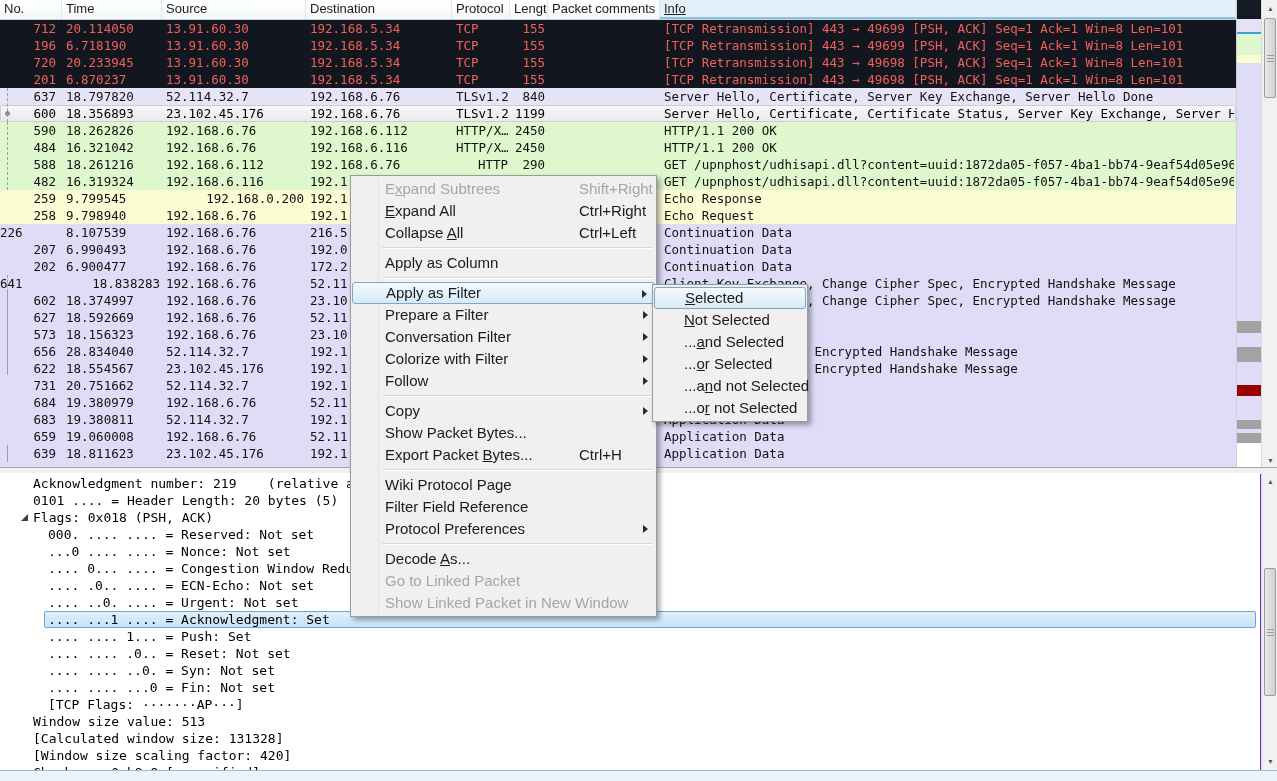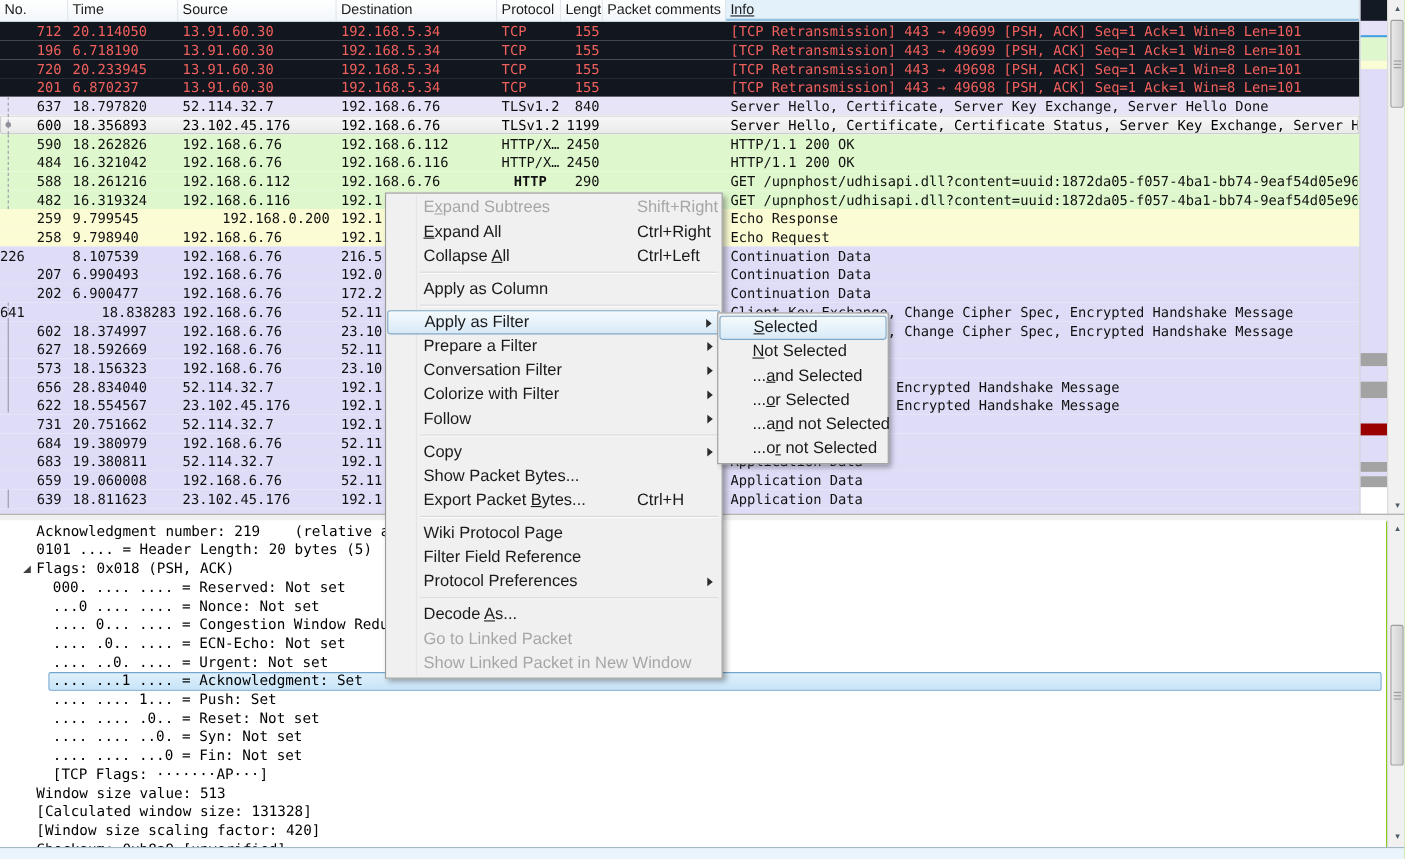--- a/index.html
+++ b/index.html
@@ -1,16 +1,16 @@
 <!DOCTYPE html>
 <html><head>
 <meta charset="utf-8">
 <style>
   html,body{margin:0;padding:0;background:#fff;}
-  #app{position:relative;width:1277px;height:781px;background:#84cc16;overflow:hidden;
+  #app{position:relative;width:1277px;height:781px;background:#6d28d9;overflow:hidden;
        font-family:"Liberation Sans",sans-serif;}
   
   #list{position:absolute;left:0;top:0;width:1236px;height:469px;overflow:hidden;background:#fff;}
   #list-header{position:absolute;left:0;top:0;width:1236px;height:19px;
     background:linear-gradient(#ffffff,#f2f7fb);border-bottom:1px solid #c9d4dd;}
   .hcell{position:absolute;top:0;height:19px;box-sizing:border-box;border-right:1px solid #e1e6ea;
     font-size:13px;color:#1c1c1c;line-height:18px;padding-left:4px;white-space:nowrap;overflow:hidden;}
   .hcell.info-col{background:#e3f1fb;border-bottom:2px solid #8fc0e0;text-decoration:underline;}
   #sort-arrow{position:absolute;left:913px;top:-4px;font-size:10px;color:#4aa3df;}
   #rows{position:absolute;left:0;top:20px;width:1236px;}
@@ -147,37 +147,37 @@
           <div class="pcell" style="left: 310px; width: 140px; text-align: left;">192.168.6.116</div>
           <div class="pcell" style="left: 456px; width: 52px; text-align: left;">HTTP/X…</div>
           <div class="pcell" style="left: 505px; width: 40px; text-align: right;">2450</div>
           <div class="pcell" style="left: 664px; width: 570px; text-align: left;">HTTP/1.1 200 OK</div>
         </div>
         <div class="prow http" style="top: 136px;">
           <div class="pcell" style="left: 0px; width: 56px; text-align: right;">588</div>
           <div class="pcell" style="left: 66px; width: 94px; text-align: left;">18.261216</div>
           <div class="pcell" style="left: 166px; width: 138px; text-align: left;">192.168.6.112</div>
           <div class="pcell" style="left: 310px; width: 140px; text-align: left;">192.168.6.76</div>
-          <div class="pcell" style="left: 456px; width: 52px; text-align: center; font-weight: bold;">HTTP</div>
+          <div class="pcell" style="left: 456px; width: 52px; text-align: right;">HTTP</div>
           <div class="pcell" style="left: 505px; width: 40px; text-align: right;">290</div>
           <div class="pcell" style="left: 664px; width: 570px; text-align: left;">GET /upnphost/udhisapi.dll?content=uuid:1872da05-f057-4ba1-bb74-9eaf54d05e96 HT…</div>
         </div>
         <div class="prow http" style="top: 153px;">
           <div class="pcell" style="left: 0px; width: 56px; text-align: right;">482</div>
           <div class="pcell" style="left: 66px; width: 94px; text-align: left;">16.319324</div>
           <div class="pcell" style="left: 166px; width: 138px; text-align: left;">192.168.6.116</div>
           <div class="pcell" style="left: 310px; width: 140px; text-align: left;">192.1</div>
           <div class="pcell" style="left: 456px; width: 52px; text-align: left;"></div>
           <div class="pcell" style="left: 505px; width: 40px; text-align: right;"></div>
           <div class="pcell" style="left: 664px; width: 570px; text-align: left;">GET /upnphost/udhisapi.dll?content=uuid:1872da05-f057-4ba1-bb74-9eaf54d05e96 HT…</div>
         </div>
         <div class="prow echo" style="top: 170px;">
           <div class="pcell" style="left: 0px; width: 56px; text-align: right;">259</div>
           <div class="pcell" style="left: 66px; width: 94px; text-align: left;">9.799545</div>
-          <div class="pcell" style="left: 166px; width: 138px; text-align: left; margin-left: 36px;">192.168.0.200</div>
+          <div class="pcell" style="left: 166px; width: 138px; text-align: right;">192.168.0.200</div>
           <div class="pcell" style="left: 310px; width: 140px; text-align: left;">192.1</div>
           <div class="pcell" style="left: 456px; width: 52px; text-align: left;"></div>
           <div class="pcell" style="left: 505px; width: 40px; text-align: right;"></div>
           <div class="pcell" style="left: 664px; width: 570px; text-align: left;">Echo Response</div>
         </div>
         <div class="prow echo" style="top: 187px; padding-left: 24px;">
           <div class="pcell" style="left: 0px; width: 56px; text-align: right;">258</div>
           <div class="pcell" style="left: 66px; width: 94px; text-align: left;">9.798940</div>
           <div class="pcell" style="left: 166px; width: 138px; text-align: left;">192.168.6.76</div>
           <div class="pcell" style="left: 310px; width: 140px; text-align: left;">192.1</div>

